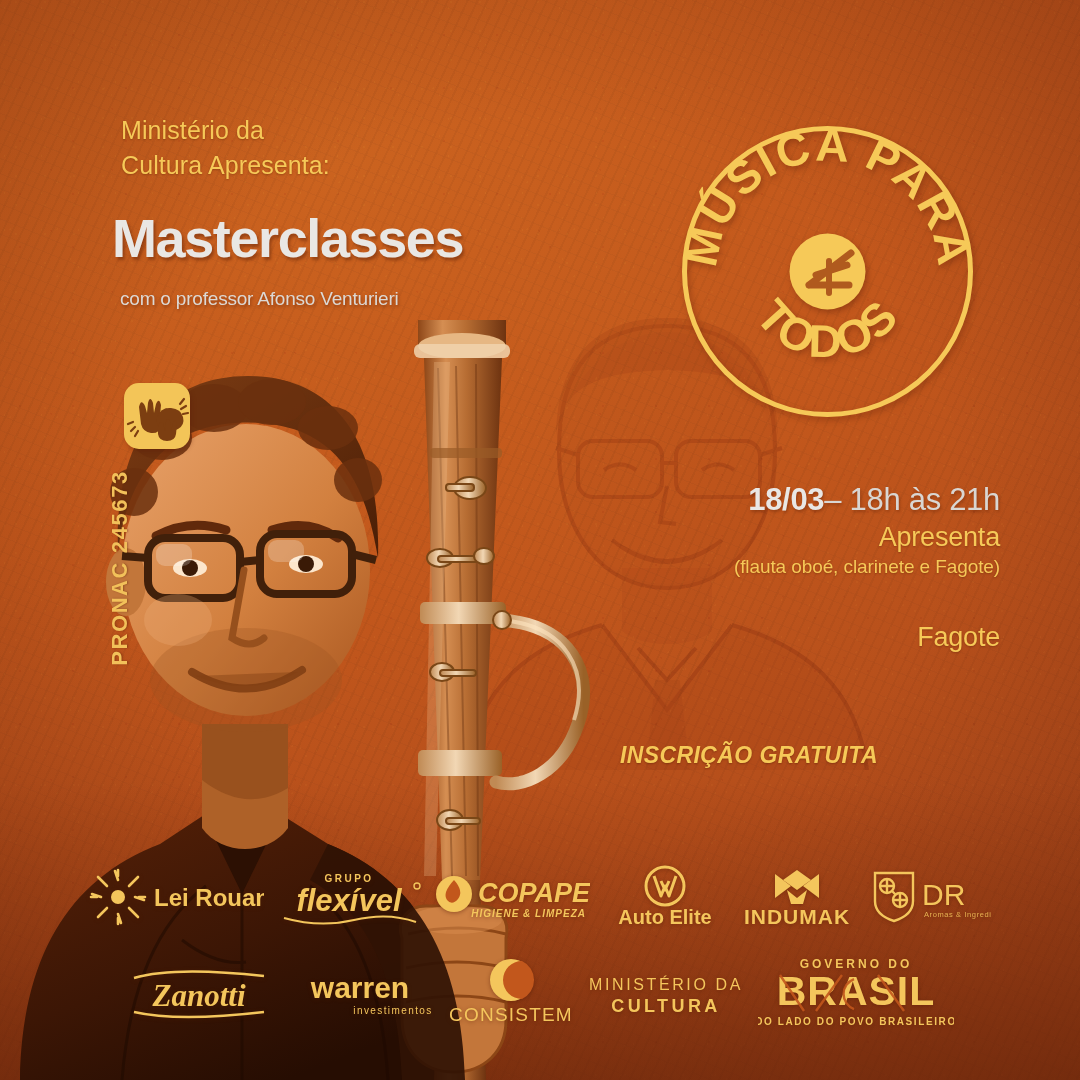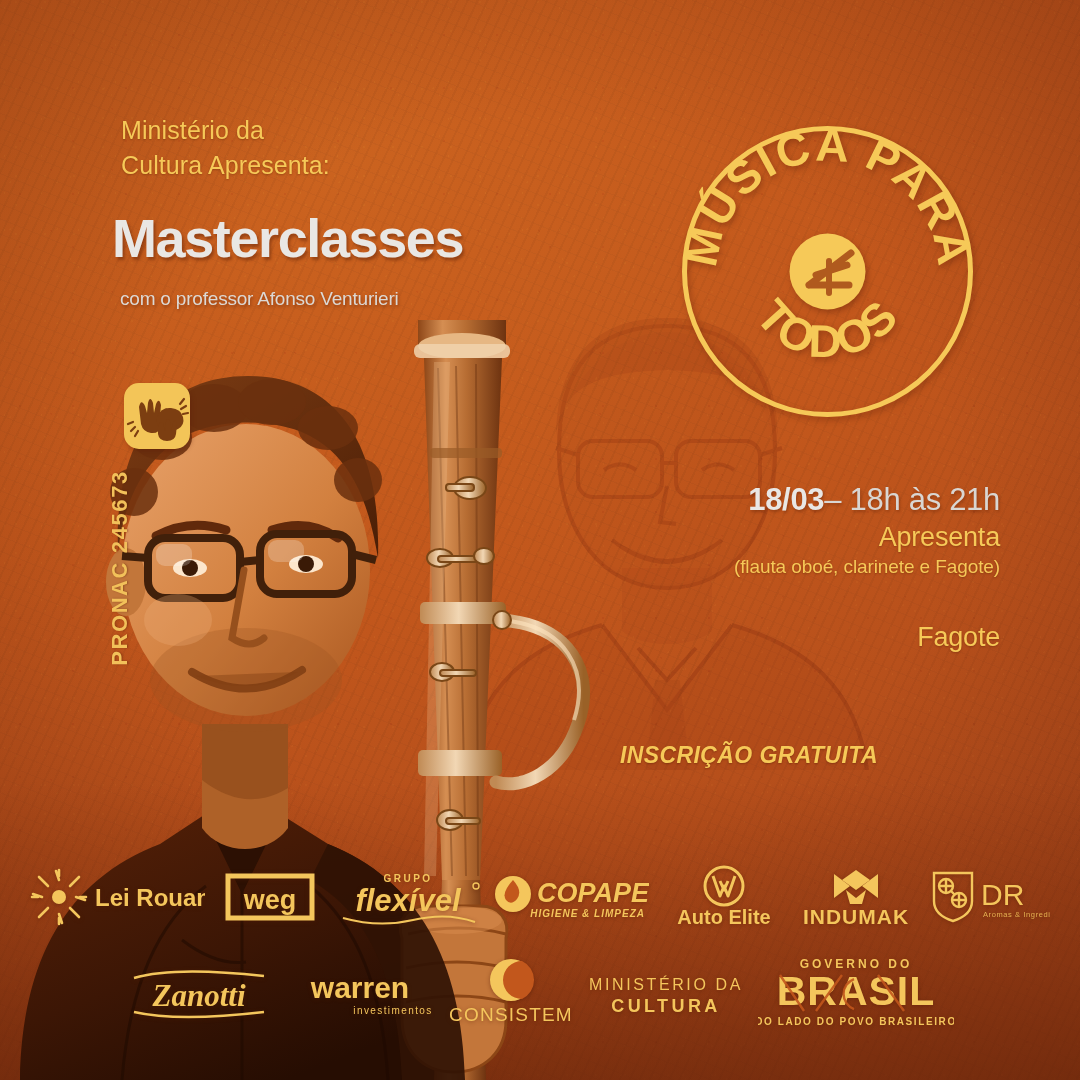--- a/index.html
+++ b/index.html
@@ -370,26 +370,20 @@
             <circle cx="30" cy="29" r="7" fill="#F4C65C" stroke="none"></circle>
             <path d="M30 8 v-6 M30 50 v6 M9 29 h-6 M51 29 h6
                      M15 14 l-5 -5 M45 44 l5 5 M15 44 l-5 5 M45 14 l5 -5
                      M30 12 l-3 -9 M30 46 l3 9 M13 29 l-9 -3 M47 29 l9 3
                      M19 18 l-7 -7 M41 40 l7 7 M19 40 l-7 7 M41 18 l7 -7"></path>
           </g>
           <text x="66" y="38" font-family="'Liberation Sans', sans-serif" font-size="24" font-weight="700" fill="#F4C65C">Lei Rouanet</text>
         </svg>
       </div>
 
-      <div class="logo" style="width:110px">
-        <svg width="96" height="58" viewBox="0 0 96 58" xmlns="http://www.w3.org/2000/svg">
-          <rect x="6" y="8" width="84" height="42" fill="none" stroke="#F4C65C" stroke-width="5"></rect>
-          <text x="48" y="41" text-anchor="middle" font-family="'Liberation Sans', sans-serif" font-size="27" font-weight="700" fill="#F4C65C">weg</text>
-        </svg>
-      </div>
 
       <div class="logo" style="width:150px">
         <svg width="146" height="62" viewBox="0 0 146 62" xmlns="http://www.w3.org/2000/svg">
           <text x="73" y="16" text-anchor="middle" font-family="'Liberation Sans', sans-serif" font-size="10" font-weight="700" letter-spacing="2.5" fill="#F4C65C">GRUPO</text>
           <text x="73" y="45" text-anchor="middle" font-family="'Liberation Sans', sans-serif" font-size="31" font-weight="700" font-style="italic" fill="#F4C65C">flexível</text>
           <path d="M8 52 q36 10 70 2 q34 -8 62 2" fill="none" stroke="#F4C65C" stroke-width="2"></path>
           <circle cx="141" cy="20" r="3" fill="none" stroke="#F4C65C" stroke-width="1.4"></circle>
         </svg>
       </div>
 

